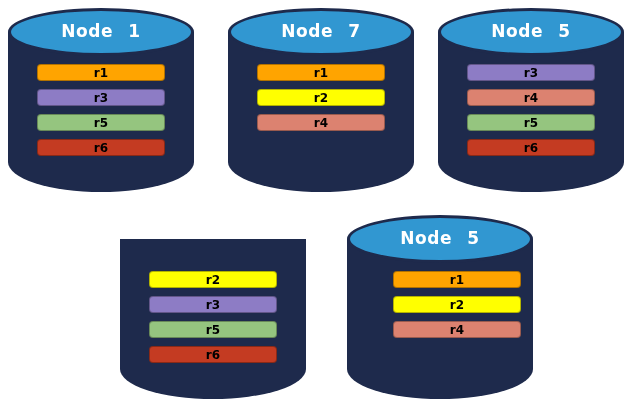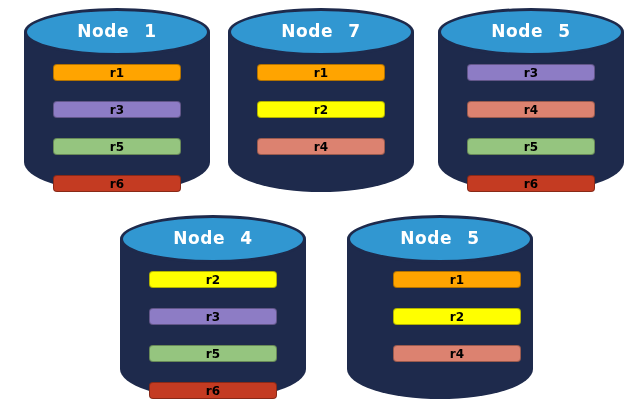--- a/index.html
+++ b/index.html
@@ -14,21 +14,21 @@
     height: 402px;
     background: #ffffff;
     overflow: hidden;
   }
   .node {
     position: absolute;
     width: 186px;
     height: 184px;
   }
   
-  .pos-0 { left: 24px;   top: 8px; }
+  .pos-0 { left: 8px;   top: 8px; }
   .pos-1 { left: 228px; top: 8px; }
   .pos-2 { left: 438px; top: 8px; }
   .pos-3 { left: 120px; top: 215px; }
   .pos-4 { left: 347px; top: 215px; padding-left: 34px; }
 
   .cyl-body {
     position: absolute;
     top: 24px;
     left: 0;
     width: 186px;
@@ -63,21 +63,21 @@
     padding-bottom: 2px;
   }
   .bars {
     position: absolute;
     top: 56px;
     left: 50%;
     transform: translateX(-50%);
     width: 128px;
     display: flex;
     flex-direction: column;
-    gap: 20px;
+    gap: 8px;
     z-index: 3;
   }
   .bar {
     height: 17px;
     box-sizing: border-box;
     border: 1px solid rgba(0,0,0,0.30);
     border-radius: 4px;
     display: flex;
     align-items: center;
     justify-content: center;
@@ -125,23 +125,20 @@
       <div class="bars">
         <div class="bar" style="background: rgb(141, 124, 197);">r3</div>
         <div class="bar" style="background: rgb(220, 130, 112);">r4</div>
         <div class="bar" style="background: rgb(149, 197, 127);">r5</div>
         <div class="bar" style="background: rgb(196, 59, 34);">r6</div>
       </div>
     </div>
 
     <div class="node pos-3">
       <div class="cyl-body"></div>
-      <div class="cyl-top">
-        <span class="node-title">Node 4</span>
-      </div>
       <div class="bars">
         <div class="bar" style="background: rgb(255, 255, 0);">r2</div>
         <div class="bar" style="background: rgb(141, 124, 197);">r3</div>
         <div class="bar" style="background: rgb(149, 197, 127);">r5</div>
         <div class="bar" style="background: rgb(196, 59, 34);">r6</div>
       </div>
     </div>
 
     <div class="node pos-4">
       <div class="cyl-body"></div>

